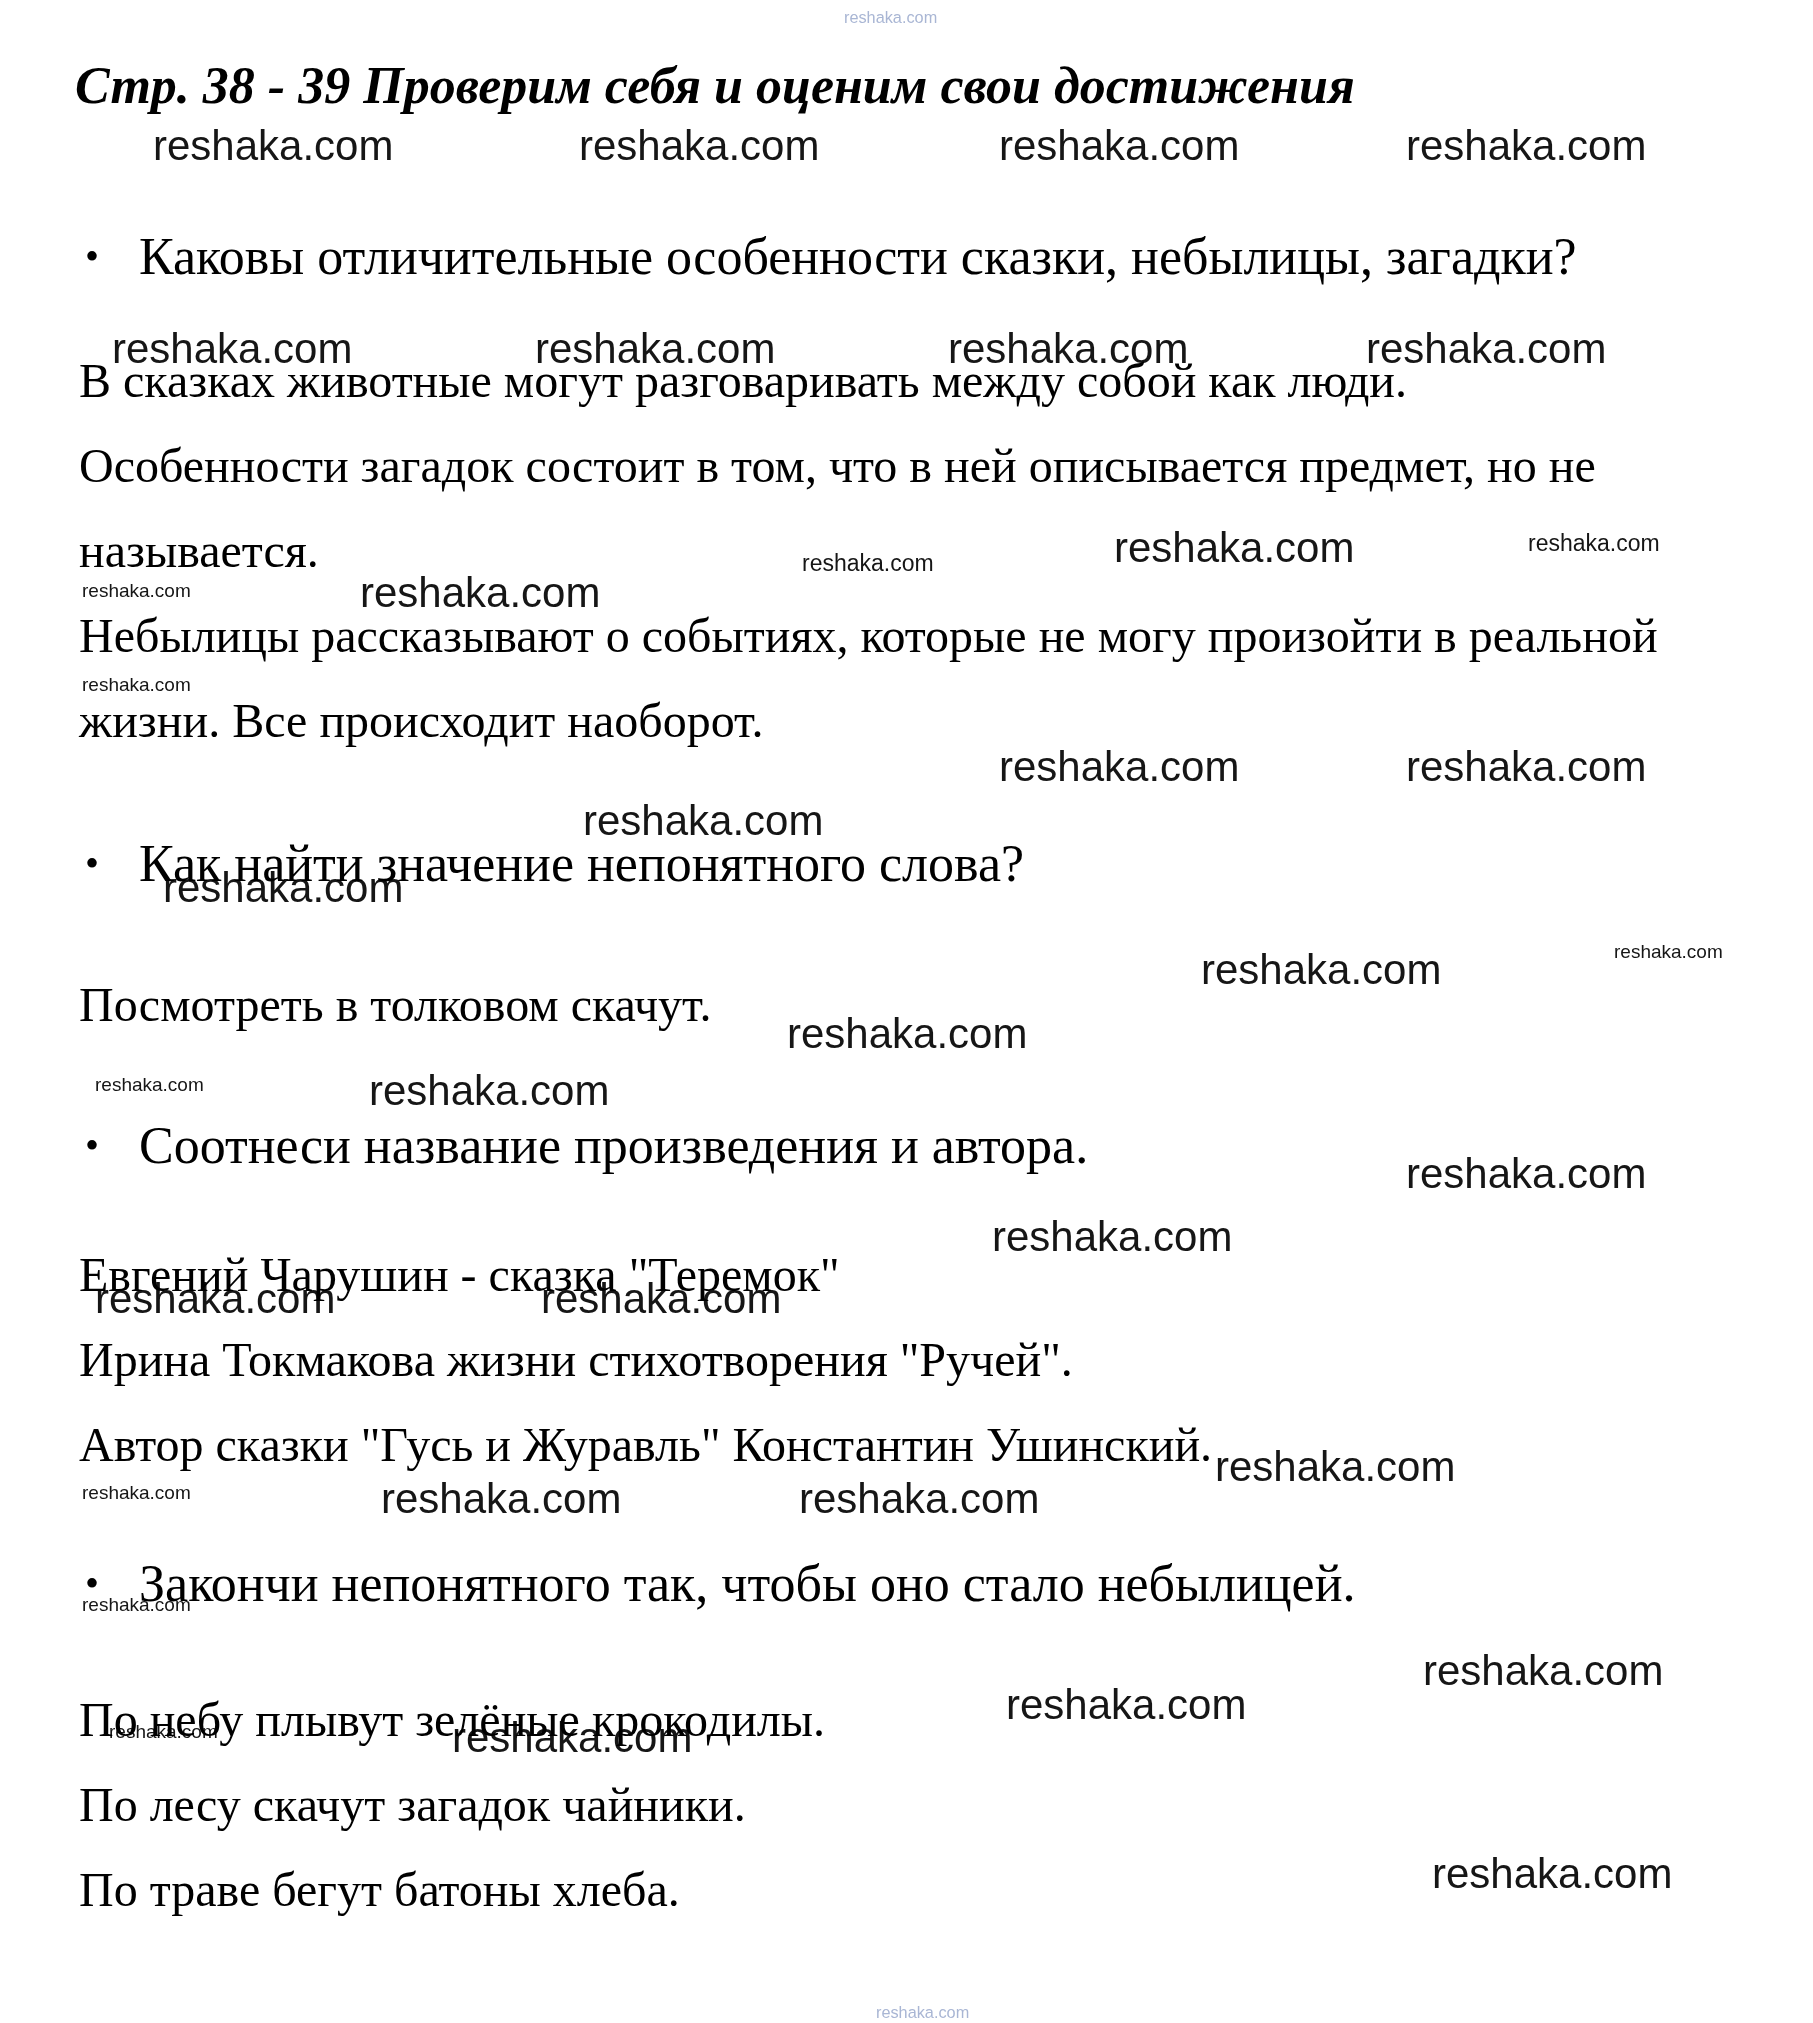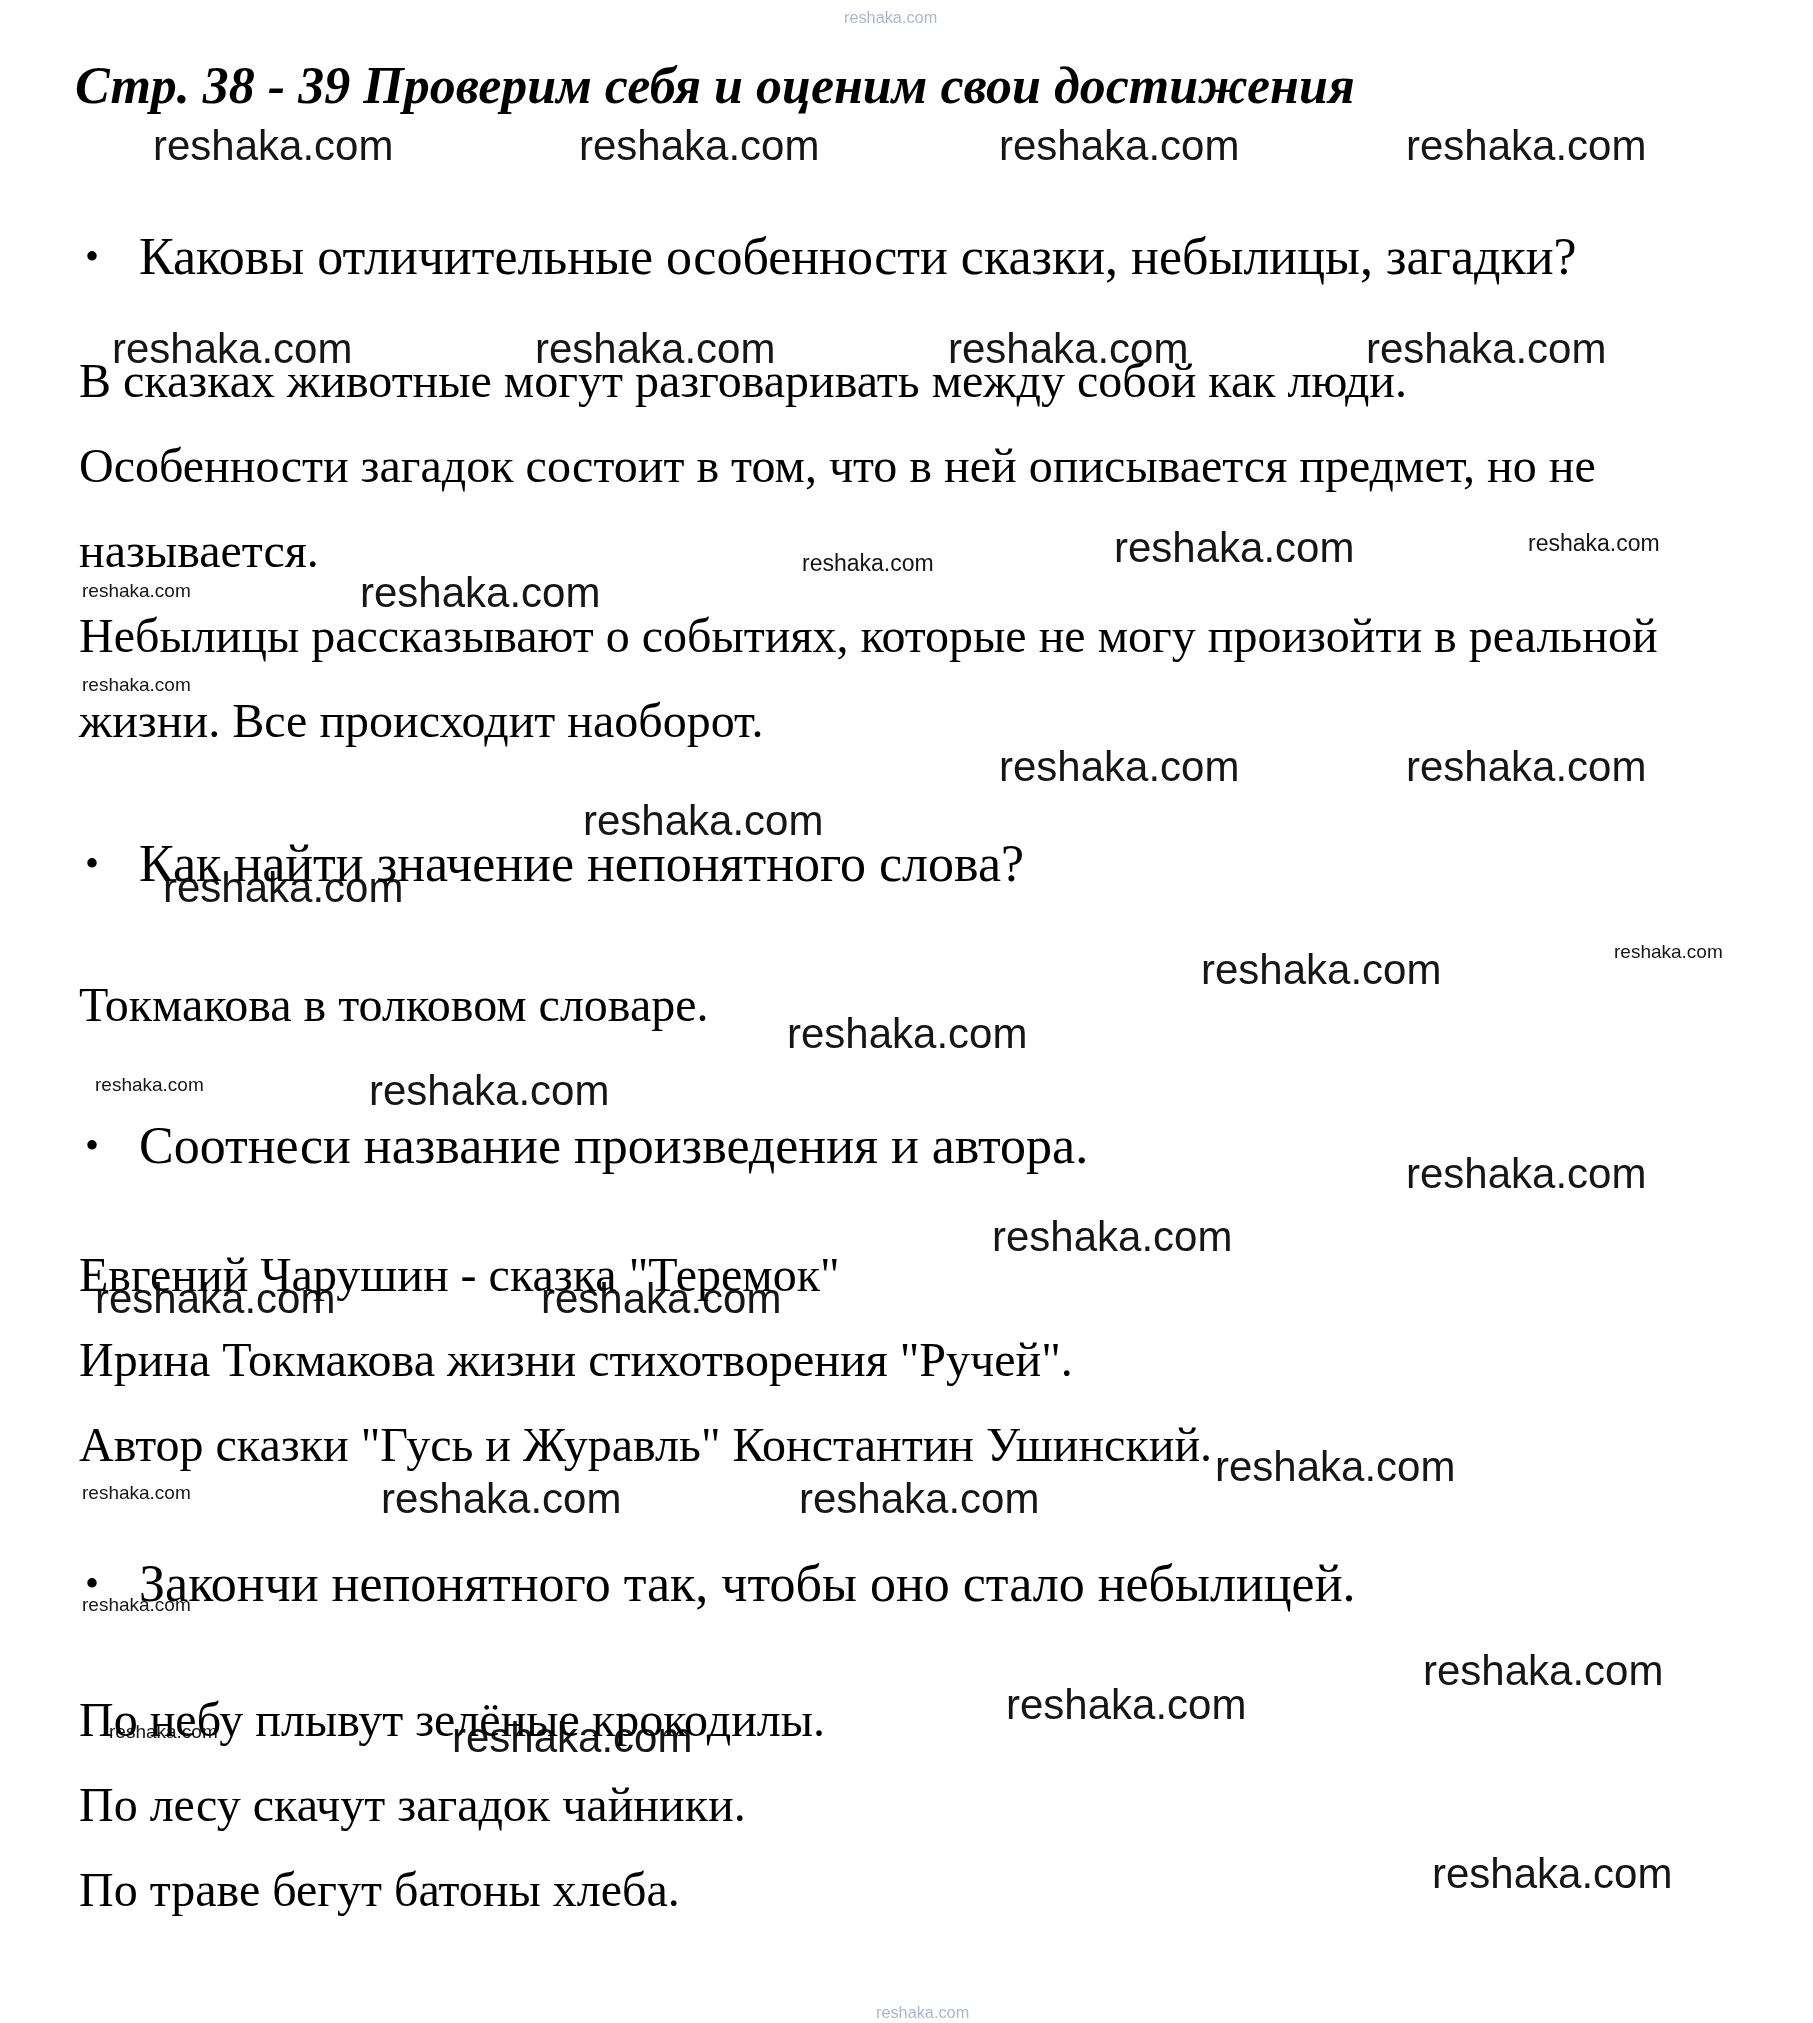--- a/index.html
+++ b/index.html
@@ -105,21 +105,21 @@
   <div class="bullet" style="top:821px">
     <span class="dot">•</span>
     <span>Как найти значение непонятного слова?</span>
   </div>
 
   <span class="wm lg" style="left:163px;top:864px">reshaka.com</span>
   <span class="wm lg" style="left:1201px;top:946px">reshaka.com</span>
   <span class="wm xs" style="left:1614px;top:941px">reshaka.com</span>
 
   <div class="answer" style="top:962px">
-    <p>Токмакова в толковом словаре.</p>
+    <p>Посмотреть в толковом скачут.</p>
   </div>
 
   <span class="wm lg" style="left:787px;top:1010px">reshaka.com</span>
   <span class="wm xs" style="left:95px;top:1074px">reshaka.com</span>
   <span class="wm lg" style="left:369px;top:1067px">reshaka.com</span>
 
   <div class="bullet" style="top:1103px">
     <span class="dot">•</span>
     <span>Соотнеси название произведения и автора.</span>
   </div>

